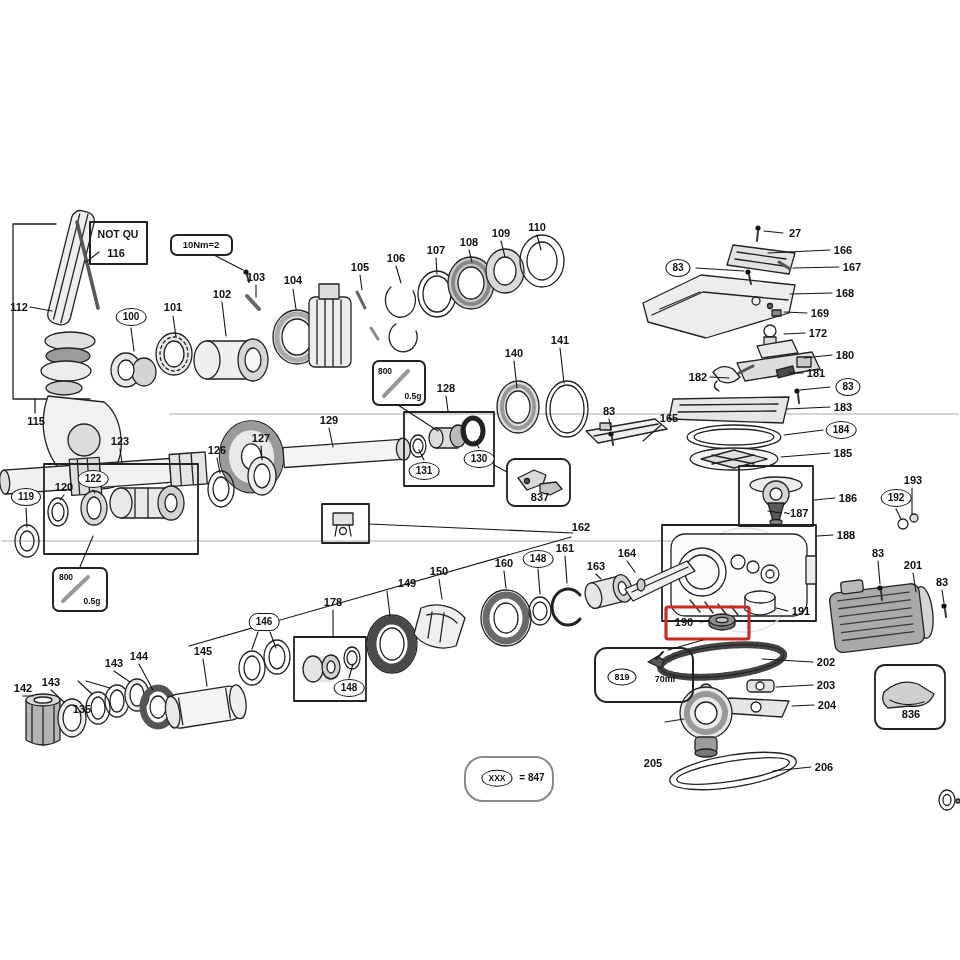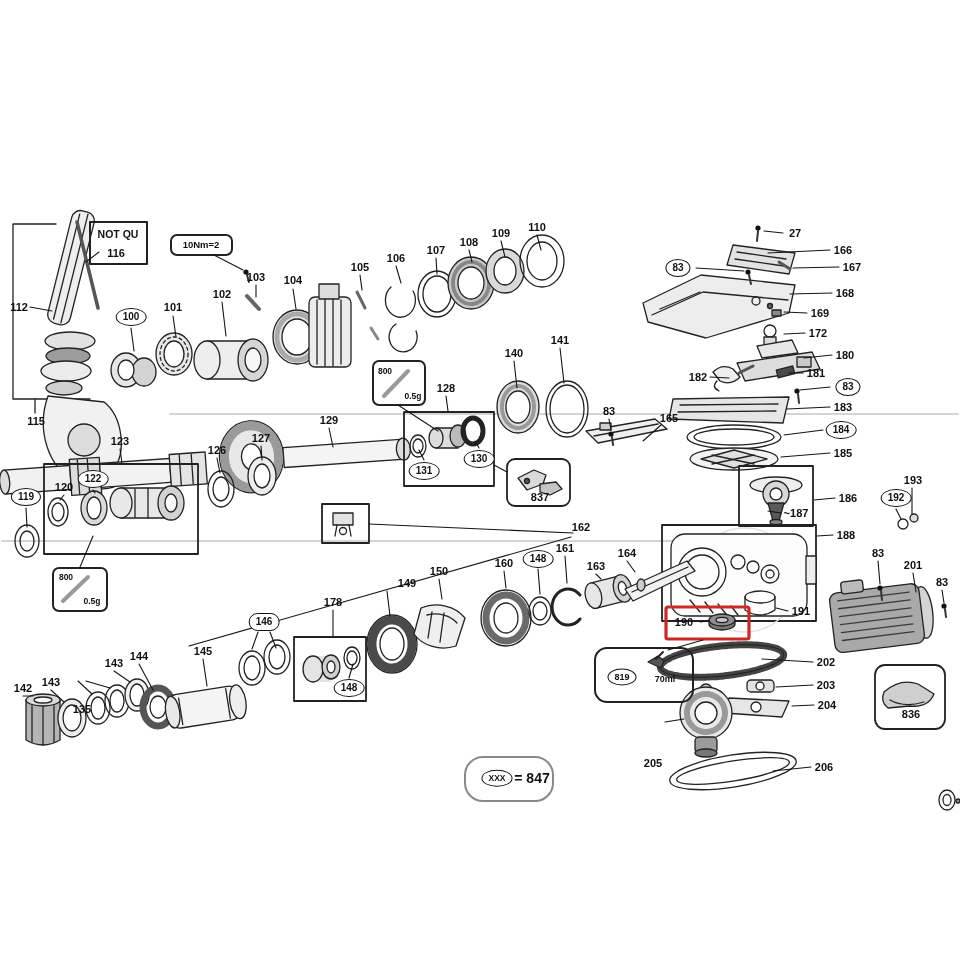--- a/index.html
+++ b/index.html
@@ -607,15 +607,15 @@
       <div class="lbl p" style="left: 23px; top: 688px;">142</div>
       <div class="lbl p" style="left: 120px; top: 441px;">123</div>
       <div class="lbl o" style="left: 93px; top: 479px;">122</div>
       <div class="lbl p" style="left: 64px; top: 487px;">120</div>
       <div class="lbl o" style="left: 26px; top: 497px;">119</div>
       <div class="lbl p" style="left: 217px; top: 450px;">126</div>
       <div class="lbl p" style="left: 261px; top: 438px;">127</div>
       <div class="lbl n" style="left: 66px; top: 577px; font-size: 8.5px;">800</div>
       <div class="lbl n" style="left: 92px; top: 601px; font-size: 8.5px;">0.5g</div>
       <div class="lbl o" style="left: 497px; top: 778px; font-size: 8.5px;">XXX</div>
-      <div class="lbl n" style="left: 532px; top: 778px; font-size: 14px;">= 847</div>
+      <div class="lbl n" style="left: 532px; top: 778px; font-size: 10px;">= 847</div>
     </div>
 </div>
 
 </body></html>

